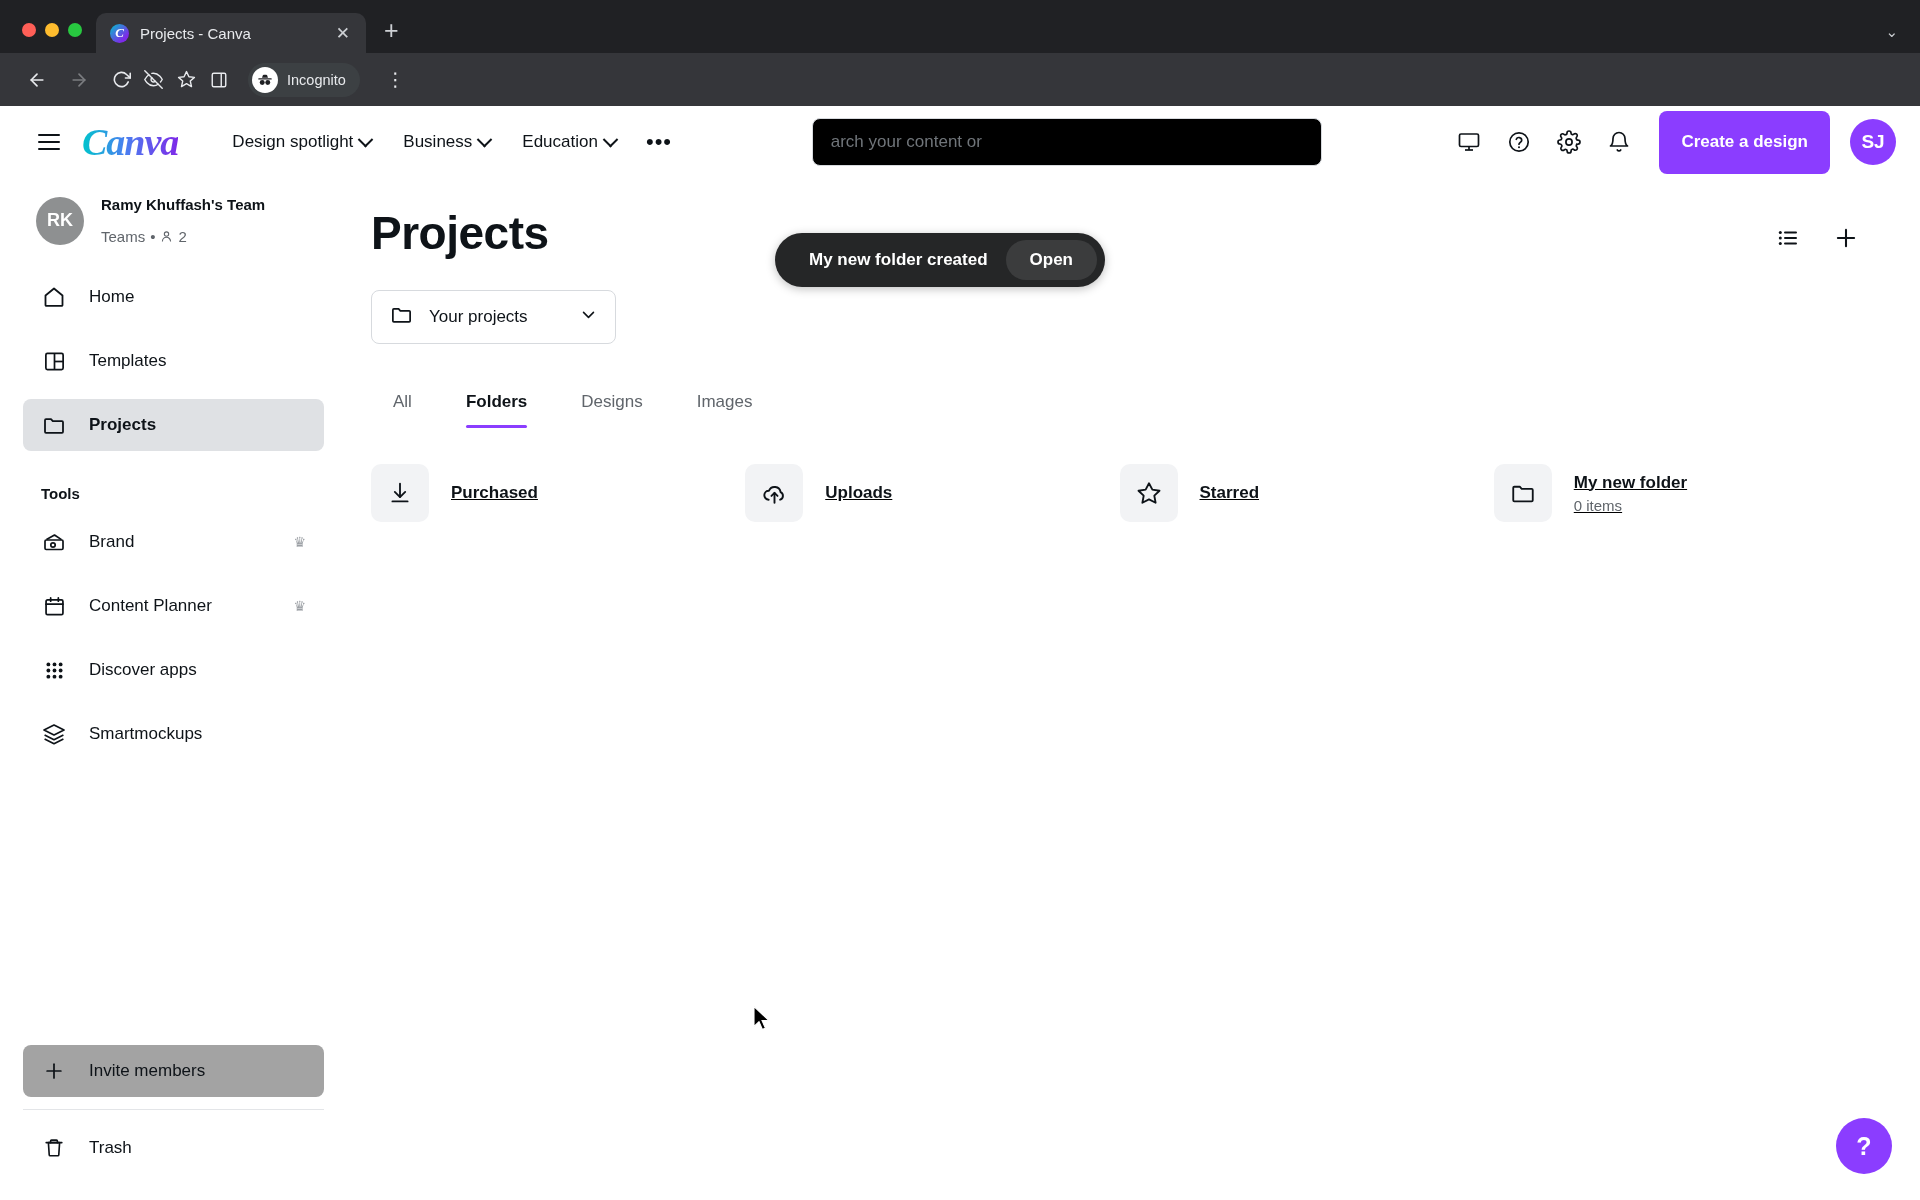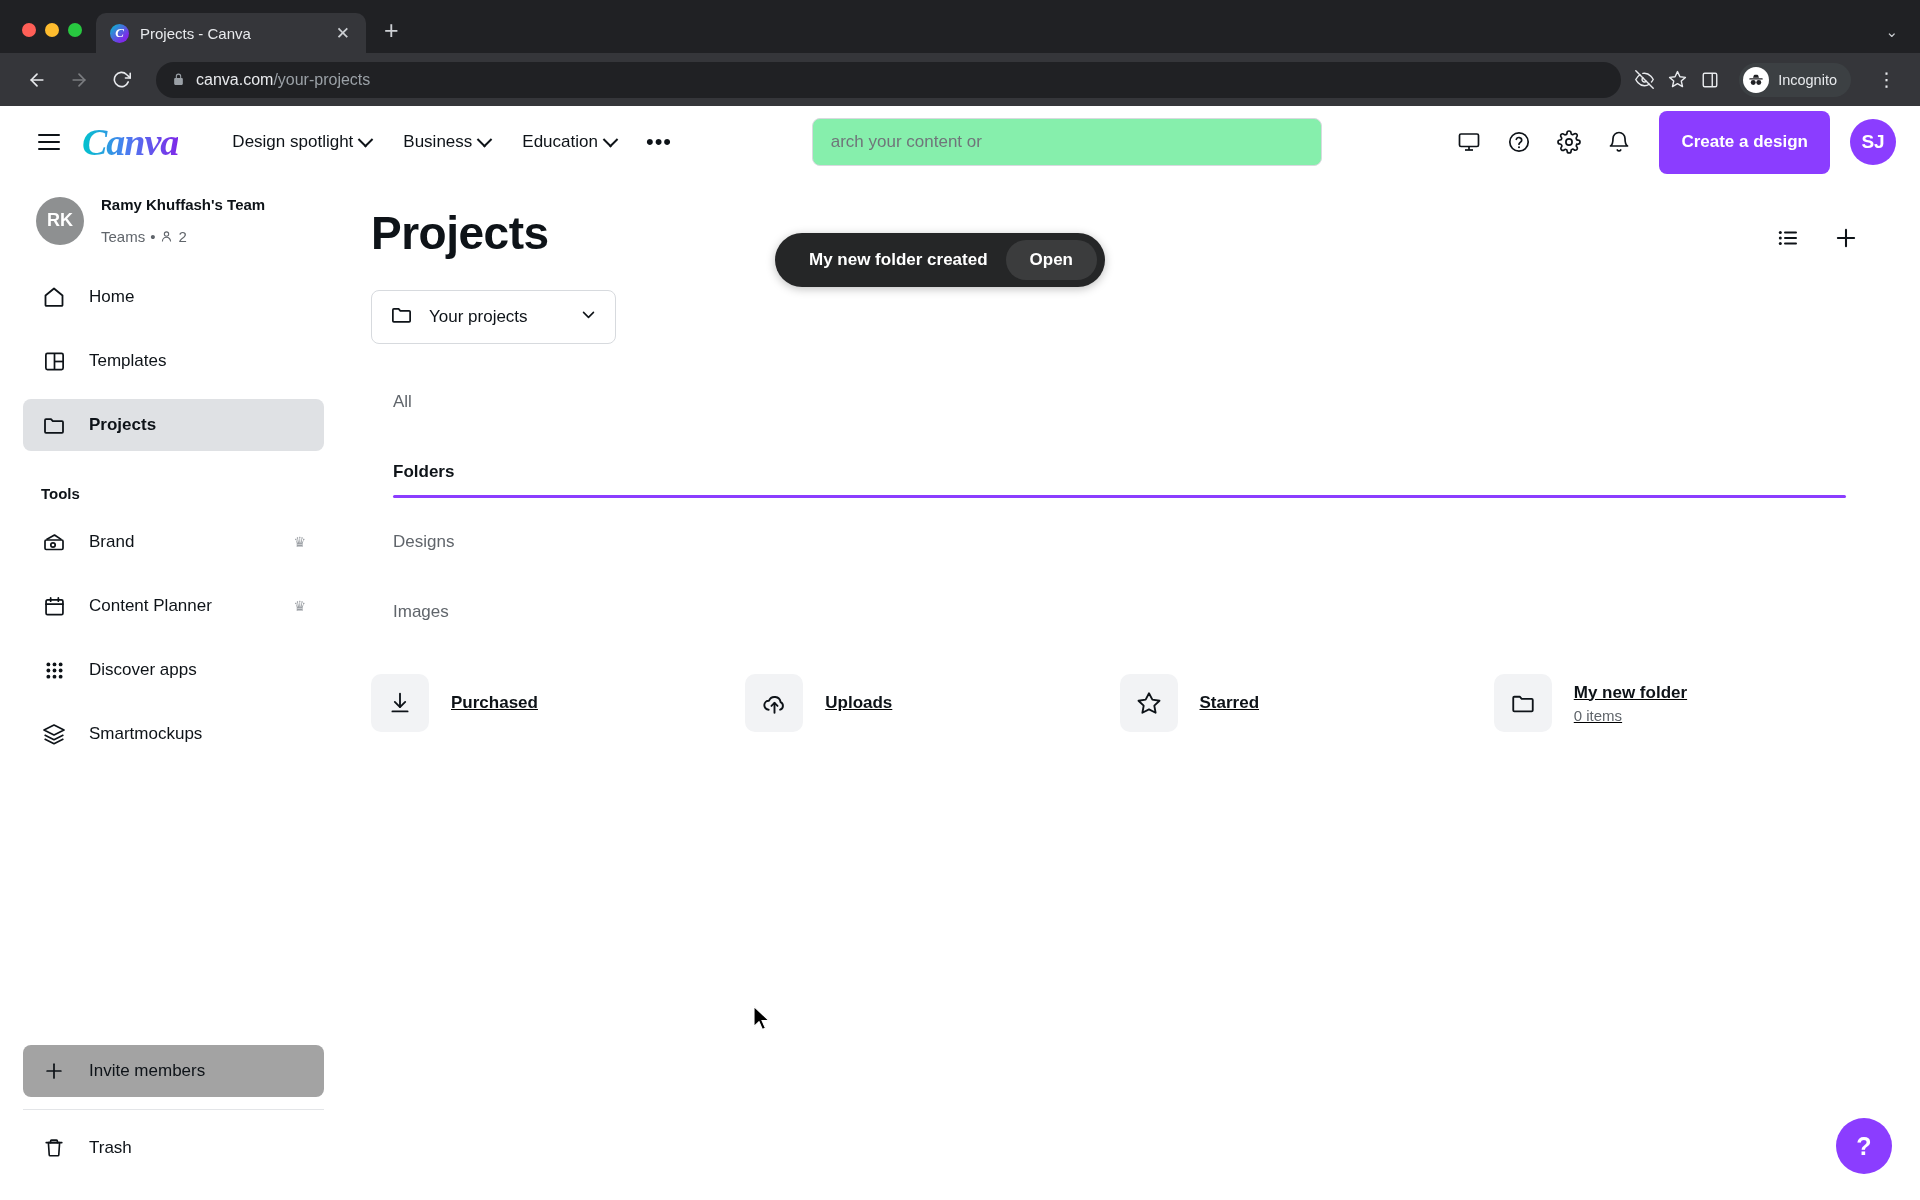--- a/index.html
+++ b/index.html
@@ -108,21 +108,21 @@
   }
   .chev { width: 11px; height: 11px; border-right: 2px solid #0e1318; border-bottom: 2px solid #0e1318;
           transform: rotate(45deg) translate(-2px,-2px); }
   .nav-more { font-size: 22px; color: #0e1318; padding: 8px 14px; letter-spacing: 1px; line-height: .6; }
 
   .search-wrap { flex: 1; display: flex; justify-content: center; padding: 0 12px; }
   .search-box {
     width: 100%; max-width: 510px; height: 48px;
     border: 1px solid #d7dade; border-radius: 8px;
     display: flex; align-items: center; gap: 12px; padding: 0 18px;
-    background: #86efac;
+    background: #000000;
   }
   .search-ph { color: #70757a; font-size: 17px; white-space: nowrap; overflow: hidden; }
 
   .nav-right { display: flex; align-items: center; gap: 6px; }
   .icon-btn {
     width: 44px; height: 44px; border-radius: 50%;
     display: flex; align-items: center; justify-content: center; color: #0e1318;
   }
   .create-btn {
     background: #8b3dff; color: #fff; font-size: 17px; font-weight: bold;
@@ -191,21 +191,21 @@
   .head-icons { display: flex; align-items: center; gap: 14px; margin-top: 10px; }
 
   .filter-btn {
     margin-top: 30px; width: 245px; height: 54px;
     border: 1px solid #d7dade; border-radius: 8px;
     display: flex; align-items: center; gap: 16px; padding: 0 18px;
     font-size: 17px; color: #0e1318;
   }
   .filter-btn .sp { flex: 1; }
 
-  .tabs { display: flex; gap: 24px; margin-top: 38px; border-bottom: 0; flex-direction: column; }
+  .tabs { display: flex; gap: 10px; margin-top: 38px; border-bottom: 0; }
   .tab-item {
     font-size: 17px; color: #60656b; padding: 10px 22px 16px;
     position: relative; white-space: nowrap;
   }
   .tab-item.active { color: #0e1318; font-weight: bold; }
   .tab-item.active::after {
     content: ""; position: absolute; left: 22px; right: 22px; bottom: 0;
     height: 3px; background: #8b3dff; border-radius: 2px;
   }
 
@@ -260,26 +260,20 @@
           <polyline points="12 5 19 12 12 19"></polyline>
         </svg>
     </div>
     <div class="nav-btn">
       <svg width="19" height="19" viewBox="0 0 24 24" fill="none" stroke="currentColor" stroke-width="2" stroke-linecap="round" stroke-linejoin="round">
           <polyline points="23 4 23 10 17 10"></polyline>
           <path d="M20.49 15a9 9 0 1 1-2.12-9.36L23 10"></path>
         </svg>
     </div>
 
-    <div class="omnibox">
-      <svg width="13" height="13" viewBox="0 0 24 24" fill="#9aa0a6">
-          <path d="M12 1a5 5 0 0 0-5 5v3H6a2 2 0 0 0-2 2v9a2 2 0 0 0 2 2h12a2 2 0 0 0 2-2v-9a2 2 0 0 0-2-2h-1V6a5 5 0 0 0-5-5zm0 2a3 3 0 0 1 3 3v3H9V6a3 3 0 0 1 3-3z"></path>
-        </svg>
-      <span><span class="url-host">canva.com</span><span class="url-path">/your-projects</span></span>
-    </div>
 
     <div class="tb-icons">
       <span class="tb-icon">
         <svg width="19" height="19" viewBox="0 0 24 24" fill="none" stroke="currentColor" stroke-width="1.8" stroke-linecap="round">
             <path d="M17.94 17.94A10.07 10.07 0 0 1 12 20c-7 0-11-8-11-8a18.45 18.45 0 0 1 5.06-5.94M9.9 4.24A9.12 9.12 0 0 1 12 4c7 0 11 8 11 8a18.5 18.5 0 0 1-2.16 3.19m-6.72-1.07a3 3 0 1 1-4.24-4.24"></path>
             <line x1="1" y1="1" x2="23" y2="23"></line>
           </svg>
       </span>
       <span class="tb-icon">
         <svg width="19" height="19" viewBox="0 0 24 24" fill="none" stroke="currentColor" stroke-width="1.8" stroke-linejoin="round">

